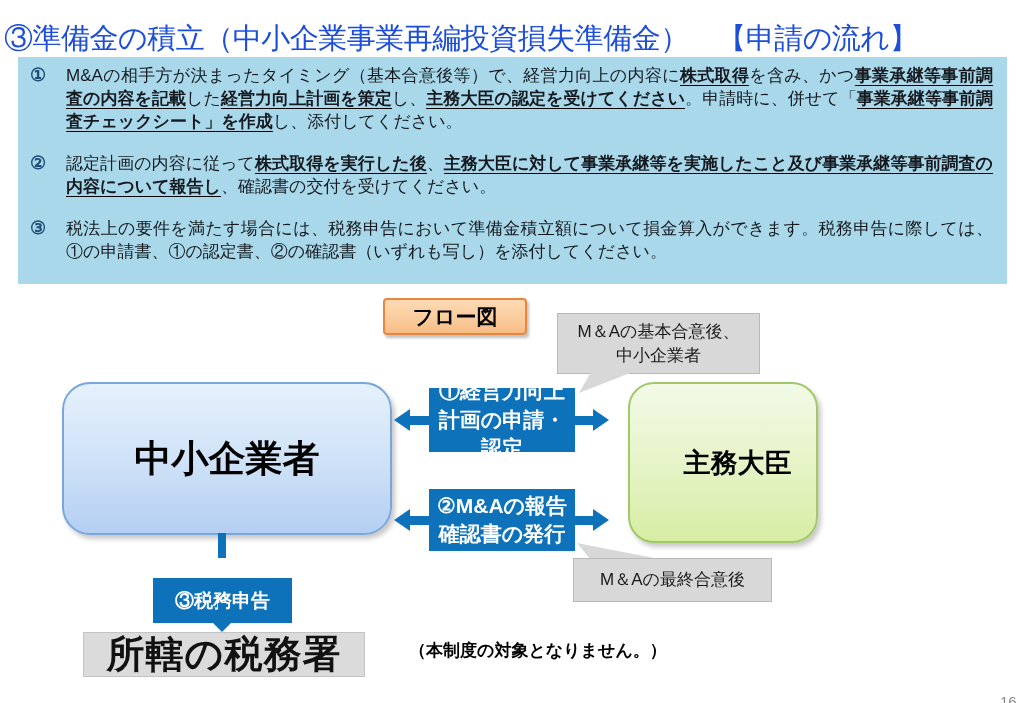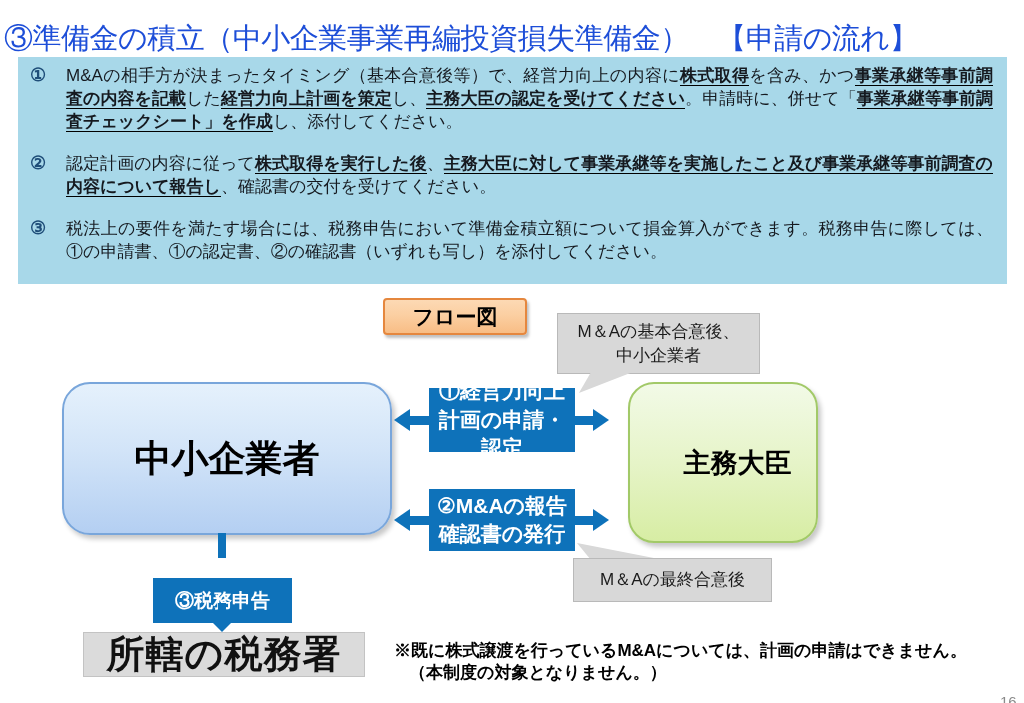--- a/index.html
+++ b/index.html
@@ -181,17 +181,16 @@
   <span>③税務申告</span>
 </div>
 <div class="vshaft" style="left:218px;top:603px;height:15px;"></div>
 <div class="dhead" style="left:207px;top:617px;"></div>
 
 <div class="office-box">
   <span>所轄の税務署</span>
 </div>
 
 <div class="note">
-  <div>※既に株式譲渡を行っているM&amp;Aについては、計画の申請はできません。</div>
   <div class="l2">（本制度の対象となりません。）</div>
 </div>
 
 <div class="page-num">16</div>
 
 </body></html>

